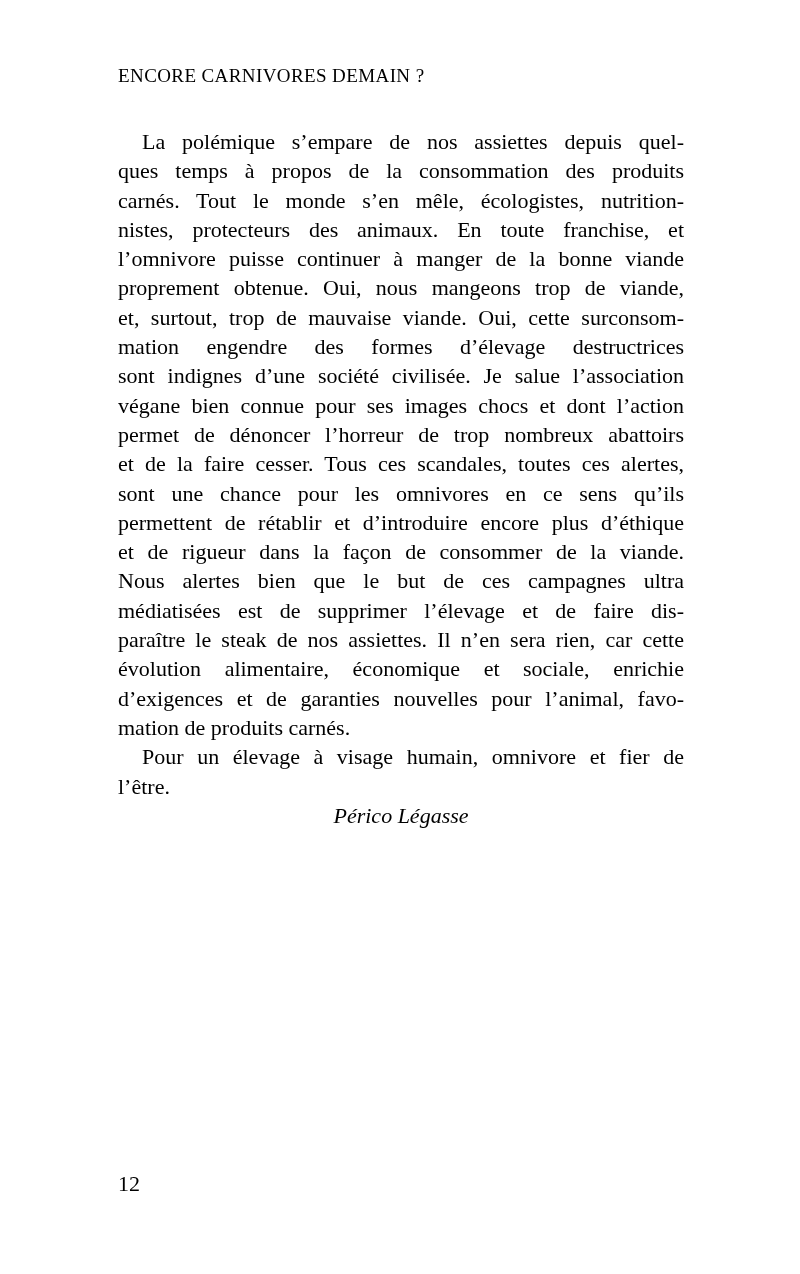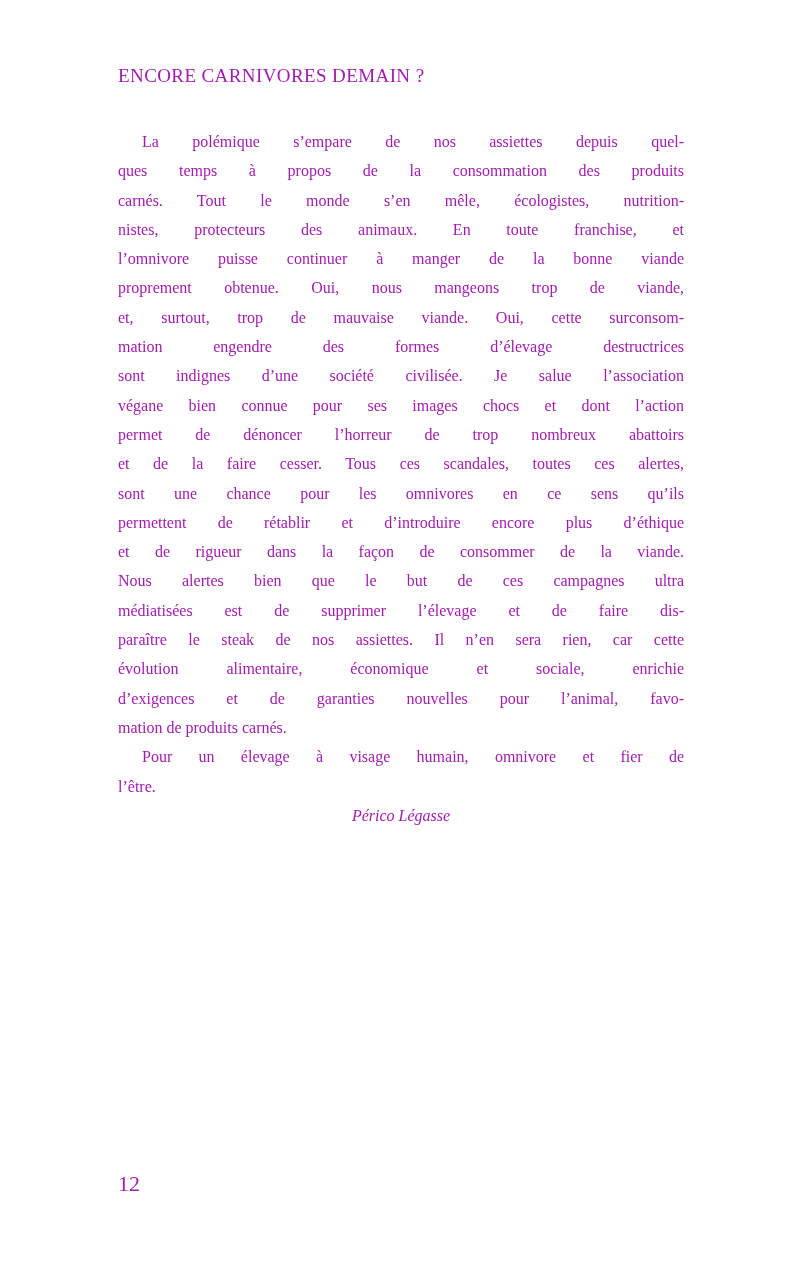--- a/index.html
+++ b/index.html
@@ -2,37 +2,37 @@
 <html><head>
 <meta charset="utf-8">
 <style>
   html, body { margin: 0; padding: 0; background: #ffffff; }
   .page {
     position: relative;
     width: 692px;
     height: 1274px;
     background: #ffffff;
     font-family: "Liberation Serif", "DejaVu Serif", serif;
-    color: #a21caf;
+    color: #000000;
     overflow: hidden;
   }
   .running-header {
     position: absolute;
     left: 118px;
     top: 65px;
     font-size: 19px;
     letter-spacing: 0.4px;
     white-space: nowrap;
   }
   .text-block {
     position: absolute;
     left: 118px;
     top: 127px;
     width: 566px;
-    font-size: 16px;
+    font-size: 22px;
   }
   .line {
     height: 29.3px;
     line-height: 29.3px;
     text-align: justify;
     text-align-last: justify;
     overflow: hidden;
   }
   .line.last {
     text-align-last: left;

